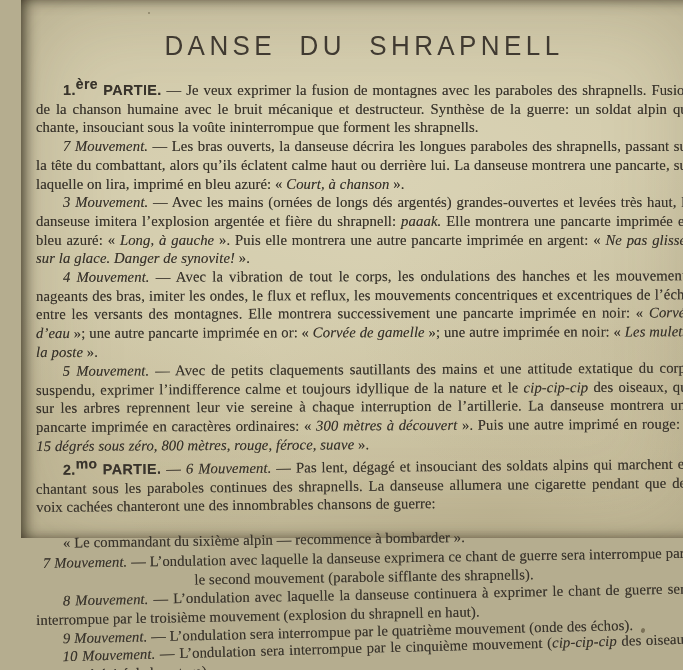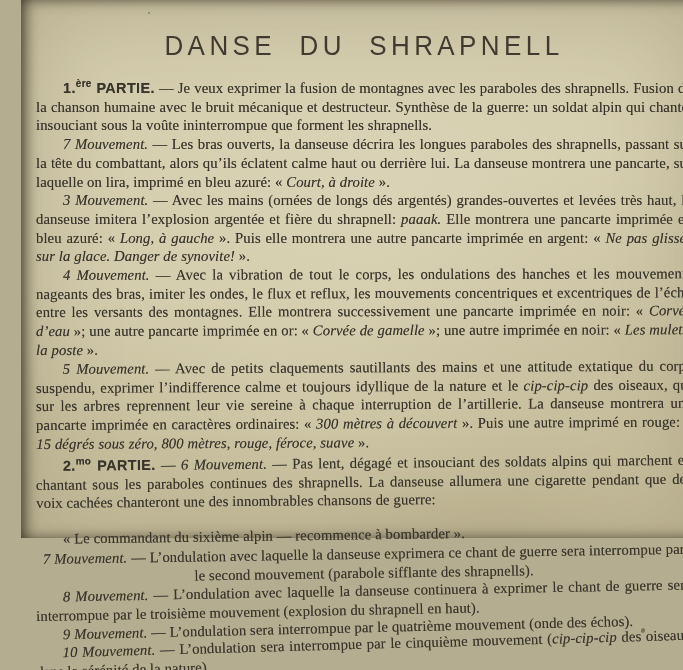--- a/index.html
+++ b/index.html
@@ -56,21 +56,21 @@
   .r-i { font-style: italic; }
   .r-h {
     font-family: "Liberation Sans", sans-serif;
     font-weight: 700;
     font-size: 14.4px;
     letter-spacing: 0.4px;
   }
   .r-hs {
     font-family: "Liberation Sans", sans-serif;
     font-weight: 700;
-    font-size: 10px;
+    font-size: 14px;
     vertical-align: 6px;
     letter-spacing: 0.3px;
   }
   
   .doc p:nth-child(4) { transform: rotate(-0.15deg); }
   .doc p:nth-child(5) { transform: rotate(-0.3deg); }
   .doc p:nth-child(6) { transform: rotate(-0.55deg); }
   .doc p:nth-child(7) { transform: rotate(-0.8deg); margin-top: 17px; }
   .doc p:nth-child(8) { transform: rotate(-0.9deg); text-align: center; text-indent: 0; margin: 1px 0; }
   .doc p:nth-child(9)  { transform: rotate(-1.1deg); }
@@ -93,21 +93,21 @@
     left: 127px; top: 12px;
   }
 </style>
 </head>
 <body>
 
 <div class="page">
   <h1 class="title">DANSE DU SHRAPNELL</h1>
   <div class="doc">
       <p><span class="r-h">1.</span><span class="r-hs">ère</span><span class="r-h"> PARTIE.</span><span> — Je veux exprimer la fusion de montagnes avec les paraboles des shrapnells. Fusion de la chanson humaine avec le bruit mécanique et destructeur. Synthèse de la guerre: un soldat alpin qui chante, insouciant sous la voûte ininterrompue que forment les shrapnells.</span></p>
-      <p><span class="r-i">7 Mouvement.</span><span> — Les bras ouverts, la danseuse décrira les longues paraboles des shrapnells, passant sur la tête du combattant, alors qu’ils éclatent calme haut ou derrière lui. La danseuse montrera une pancarte, sur laquelle on lira, imprimé en bleu azuré: « </span><span class="r-i">Court, à droite</span><span> ».</span></p>
+      <p><span class="r-i">7 Mouvement.</span><span> — Les bras ouverts, la danseuse décrira les longues paraboles des shrapnells, passant sur la tête du combattant, alors qu’ils éclatent calme haut ou derrière lui. La danseuse montrera une pancarte, sur laquelle on lira, imprimé en bleu azuré: « </span><span class="r-i">Court, à chanson</span><span> ».</span></p>
       <p><span class="r-i">3 Mouvement.</span><span> — Avec les mains (ornées de longs dés argentés) grandes-ouvertes et levées très haut, la danseuse imitera l’explosion argentée et fière du shrapnell: </span><span class="r-i">paaak.</span><span> Elle montrera une pancarte imprimée en bleu azuré: « </span><span class="r-i">Long, à gauche</span><span> ». Puis elle montrera une autre pancarte imprimée en argent: « </span><span class="r-i">Ne pas glisser sur la glace. Danger de synovite!</span><span> ».</span></p>
       <p><span class="r-i">4 Mouvement.</span><span> — Avec la vibration de tout le corps, les ondulations des hanches et les mouvements nageants des bras, imiter les ondes, le flux et reflux, les mouvements concentriques et excentriques de l’écho entre les versants des montagnes. Elle montrera successivement une pancarte imprimée en noir: « </span><span class="r-i">Corvée d’eau</span><span> »; une autre pancarte imprimée en or: « </span><span class="r-i">Corvée de gamelle</span><span> »; une autre imprimée en noir: « </span><span class="r-i">Les mulets, la poste</span><span> ».</span></p>
       <p><span class="r-i">5 Mouvement.</span><span> — Avec de petits claquements sautillants des mains et une attitude extatique du corps suspendu, exprimer l’indifference calme et toujours idyllique de la nature et le </span><span class="r-i">cip-cip-cip</span><span> des oiseaux, qui sur les arbres reprennent leur vie sereine à chaque interruption de l’artillerie. La danseuse montrera une pancarte imprimée en caractères ordinaires: « </span><span class="r-i">300 mètres à découvert</span><span> ». Puis une autre imprimé en rouge: « </span><span class="r-i">15 dégrés sous zéro, 800 mètres, rouge, féroce, suave</span><span> ».</span></p>
       <p><span class="r-h">2.</span><span class="r-hs">mo</span><span class="r-h"> PARTIE.</span><span> — </span><span class="r-i">6 Mouvement.</span><span> — Pas lent, dégagé et insouciant des soldats alpins qui marchent en chantant sous les paraboles continues des shrapnells. La danseuse allumera une cigarette pendant que des voix cachées chanteront une des innombrables chansons de guerre:</span></p>
       <p><span>« Le commandant du sixième alpin — recommence à bombarder ».</span></p>
       <p><span class="r-i">7 Mouvement.</span><span> — L’ondulation avec laquelle la danseuse exprimera ce chant de guerre sera interrompue par le second mouvement (parabole sifflante des shrapnells).</span></p>
       <p><span class="r-i">8 Mouvement.</span><span> — L’ondulation avec laquelle la danseuse continuera à exprimer le chant de guerre sera interrompue par le troisième mouvement (explosion du shrapnell en haut).</span></p>
       <p><span class="r-i">9 Mouvement.</span><span> — L’ondulation sera interrompue par le quatrième mouvement (onde des échos).</span></p>
       <p><span class="r-i">10 Mouvement.</span><span> — L’ondulation sera interrompue par le cinquième mouvement (</span><span class="r-i">cip-cip-cip</span><span> des oiseaux dans la sérénité de la nature).</span></p>
     </div>

